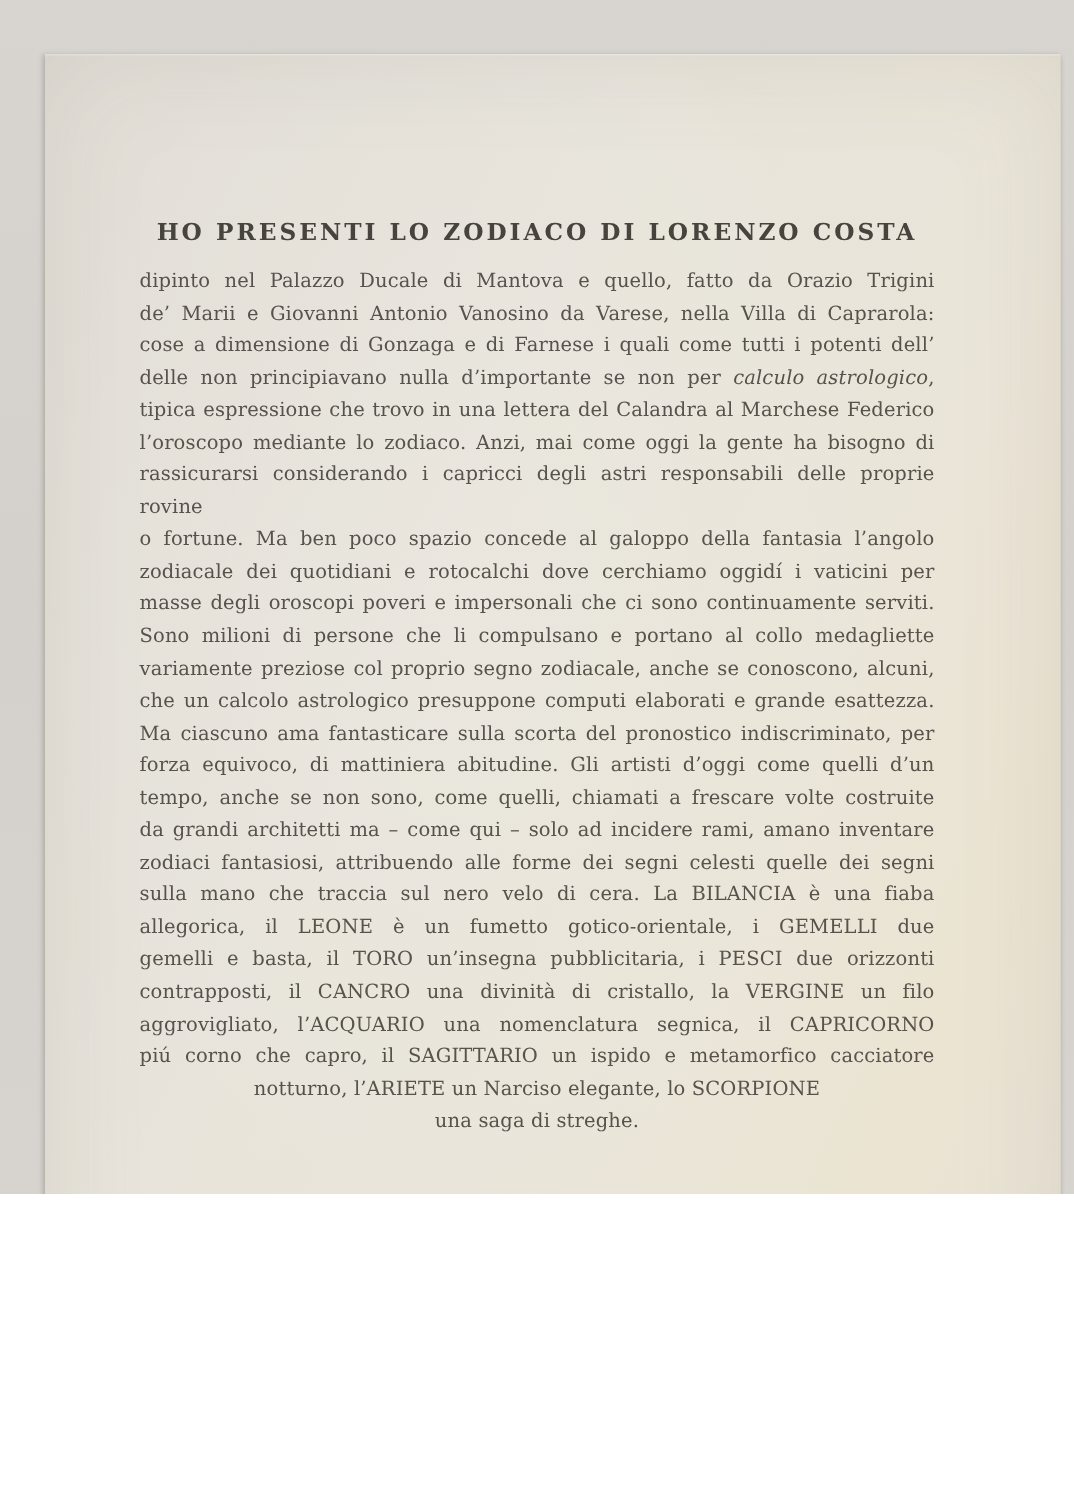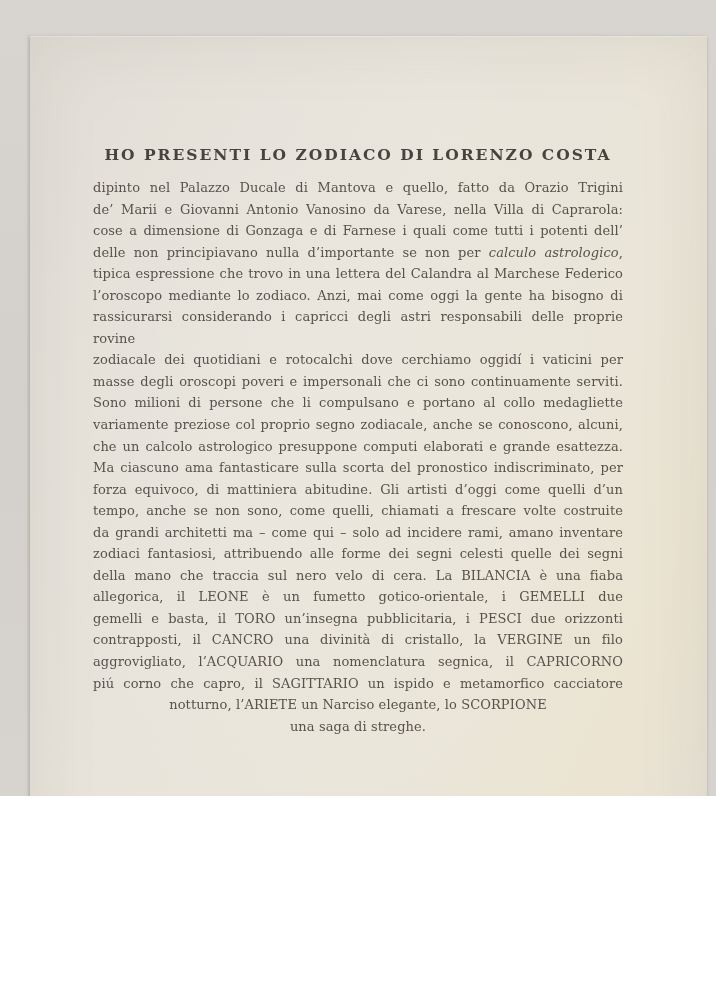--- a/index.html
+++ b/index.html
@@ -84,31 +84,32 @@
 
       <div class="jline">dipinto nel Palazzo Ducale di Mantova e quello, fatto da Orazio Trigini</div>
       <div class="jline">de’ Marii e Giovanni Antonio Vanosino da Varese, nella Villa di Caprarola:</div>
       <div class="jline">cose a dimensione di Gonzaga e di Farnese i quali come tutti i potenti dell’</div>
 
       <div class="jline"><span>delle non principiavano nulla d’importante se non per </span><span class="ital">calculo astrologico</span><span>,</span></div>
 
       <div class="jline">tipica espressione che trovo in una lettera del Calandra al Marchese Federico</div>
       <div class="jline">l’oroscopo mediante lo zodiaco. Anzi, mai come oggi la gente ha bisogno di</div>
       <div class="jline">rassicurarsi considerando i capricci degli astri responsabili delle proprie rovine</div>
+      <div class="jline">o fortune. Ma ben poco spazio concede al galoppo della fantasia l’angolo</div>
       <div class="jline">zodiacale dei quotidiani e rotocalchi dove cerchiamo oggidí i vaticini per</div>
       <div class="jline">masse degli oroscopi poveri e impersonali che ci sono continuamente serviti.</div>
       <div class="jline">Sono milioni di persone che li compulsano e portano al collo medagliette</div>
       <div class="jline">variamente preziose col proprio segno zodiacale, anche se conoscono, alcuni,</div>
       <div class="jline">che un calcolo astrologico presuppone computi elaborati e grande esattezza.</div>
       <div class="jline">Ma ciascuno ama fantasticare sulla scorta del pronostico indiscriminato, per</div>
       <div class="jline">forza equivoco, di mattiniera abitudine. Gli artisti d’oggi come quelli d’un</div>
       <div class="jline">tempo, anche se non sono, come quelli, chiamati a frescare volte costruite</div>
       <div class="jline">da grandi architetti ma – come qui – solo ad incidere rami, amano inventare</div>
       <div class="jline">zodiaci fantasiosi, attribuendo alle forme dei segni celesti quelle dei segni</div>
-      <div class="jline">della mano che traccia sul nero velo di cera. La BILANCIA è una fiaba</div>
+      <div class="jline">sulla mano che traccia sul nero velo di cera. La BILANCIA è una fiaba</div>
       <div class="jline">allegorica, il LEONE è un fumetto gotico-orientale, i GEMELLI due</div>
       <div class="jline">gemelli e basta, il TORO un’insegna pubblicitaria, i PESCI due orizzonti</div>
       <div class="jline">contrapposti, il CANCRO una divinità di cristallo, la VERGINE un filo</div>
       <div class="jline">aggrovigliato, l’ACQUARIO una nomenclatura segnica, il CAPRICORNO</div>
       <div class="jline">piú corno che capro, il SAGITTARIO un ispido e metamorfico cacciatore</div>
 
       <div class="cline">notturno, l’ARIETE un Narciso elegante, lo SCORPIONE</div>
       <div class="cline">una saga di streghe.</div>
     </div>
   </div>

